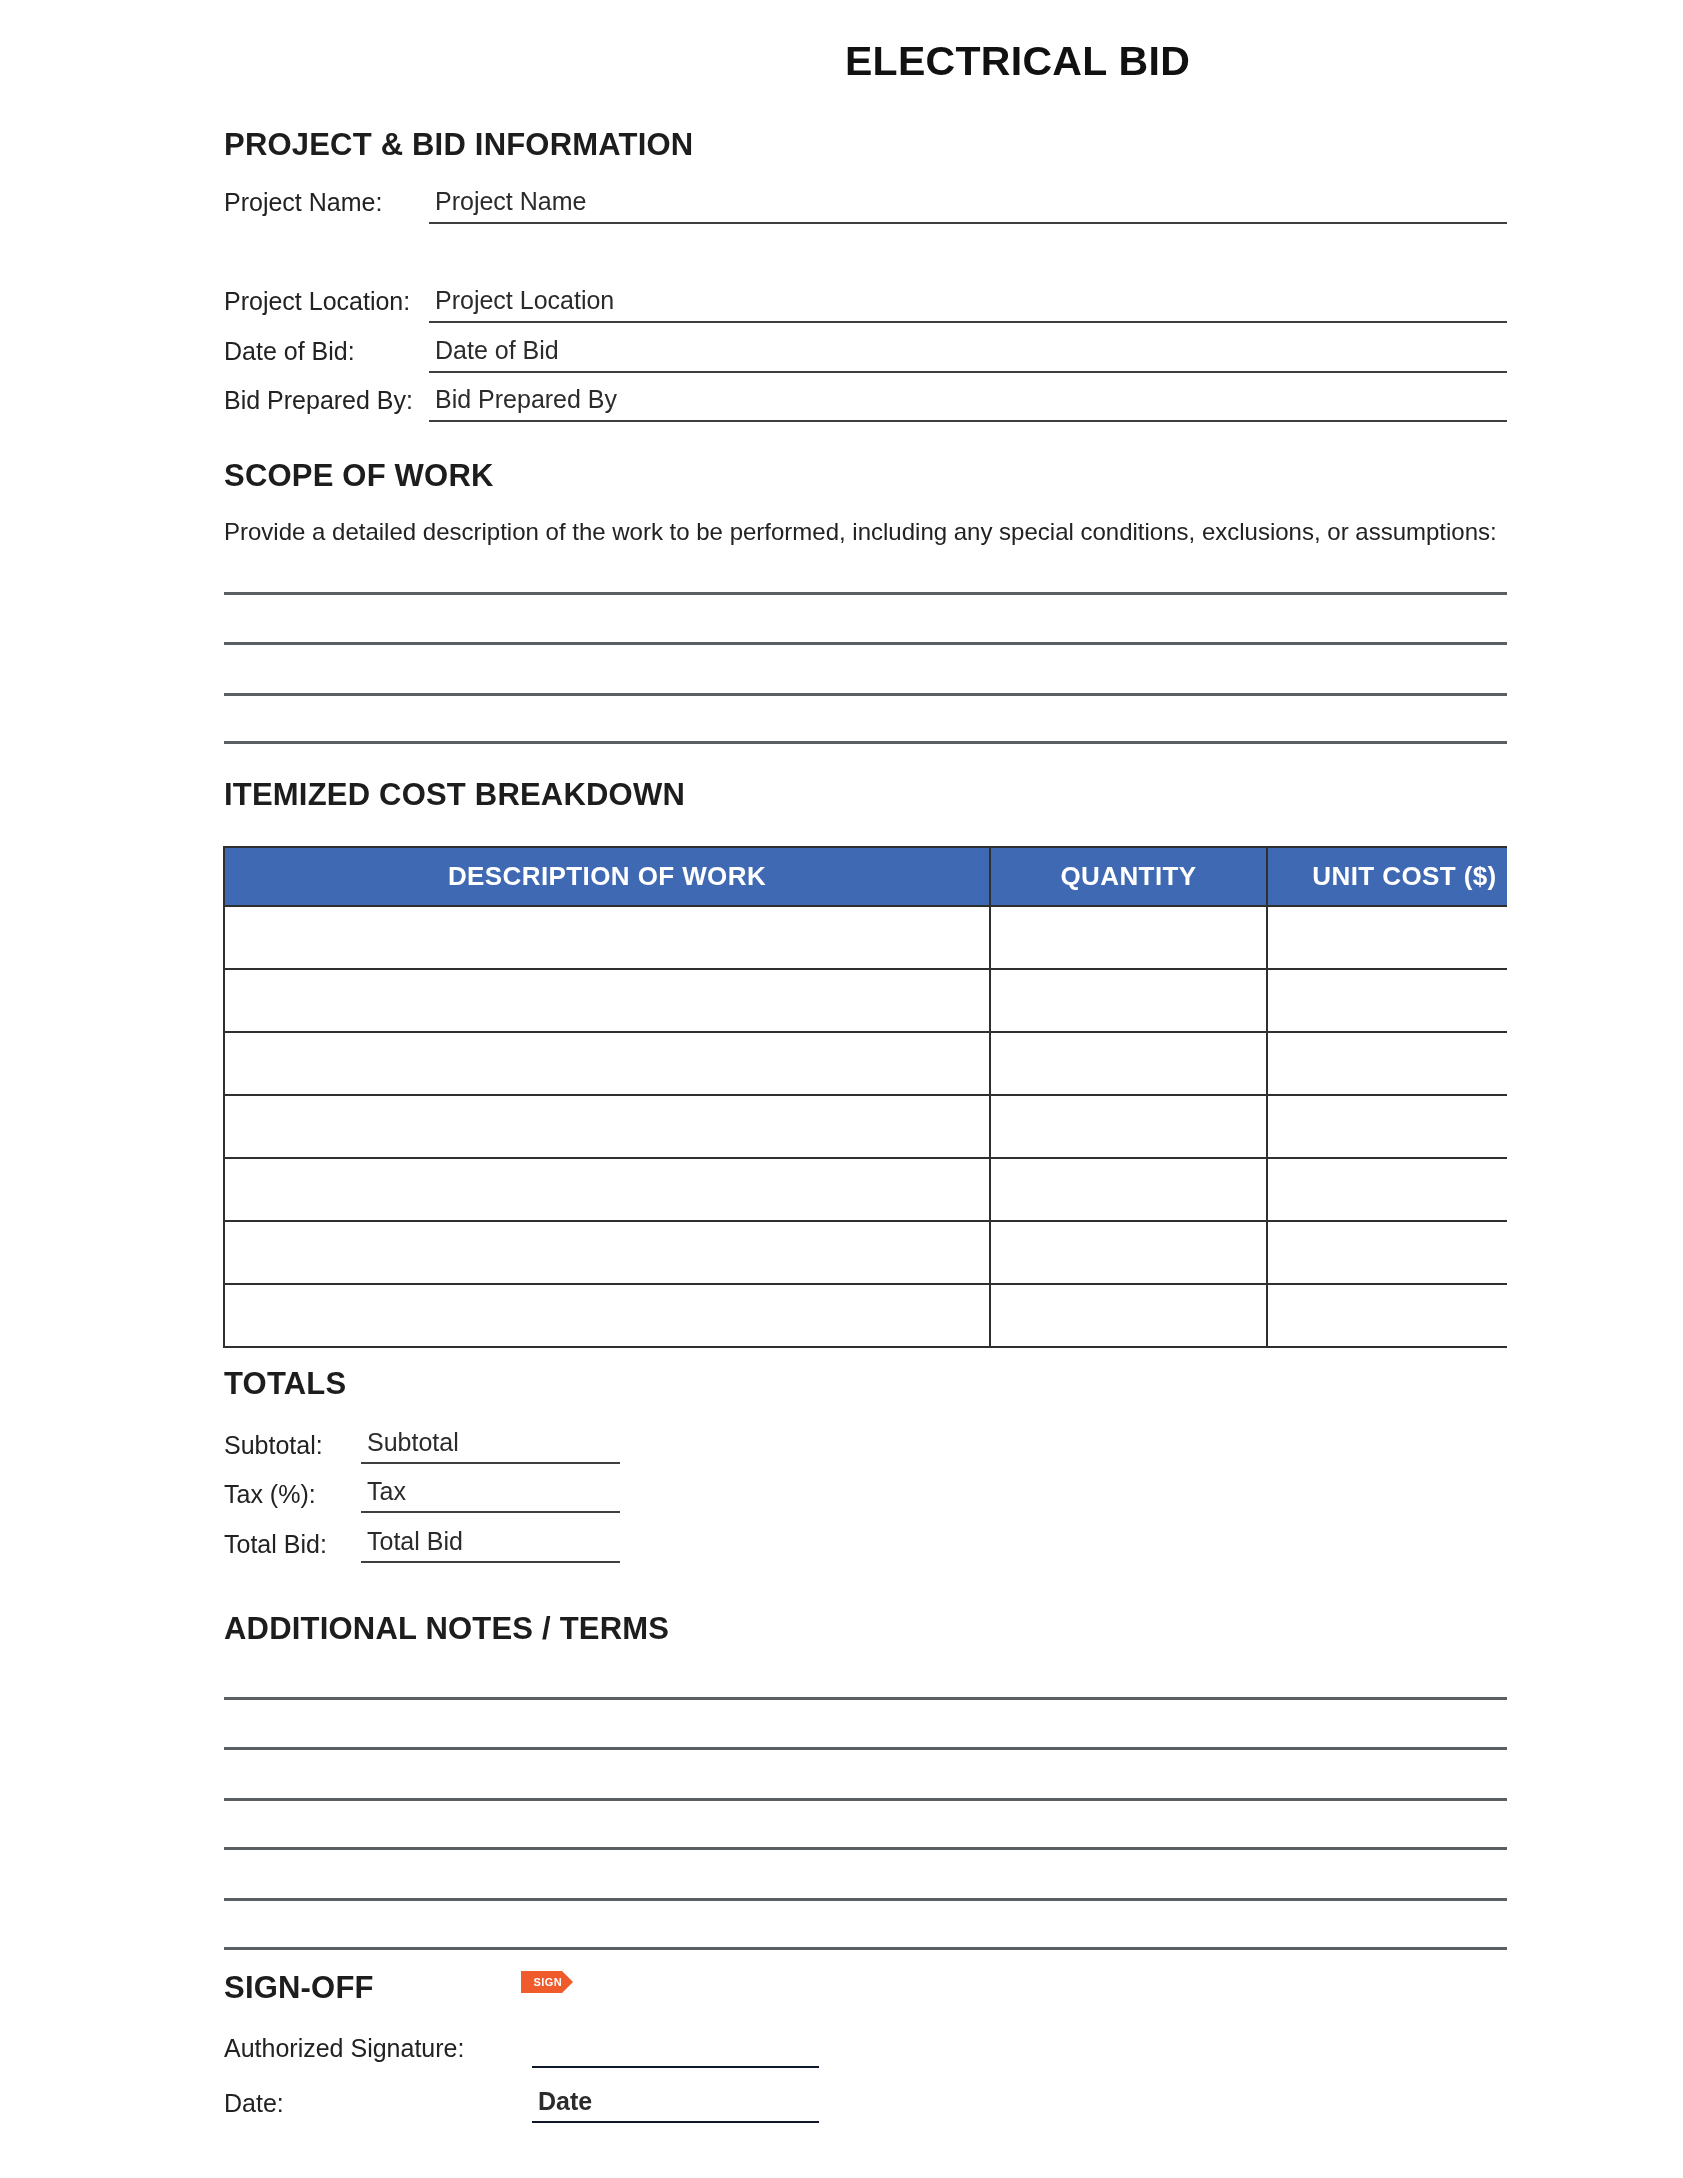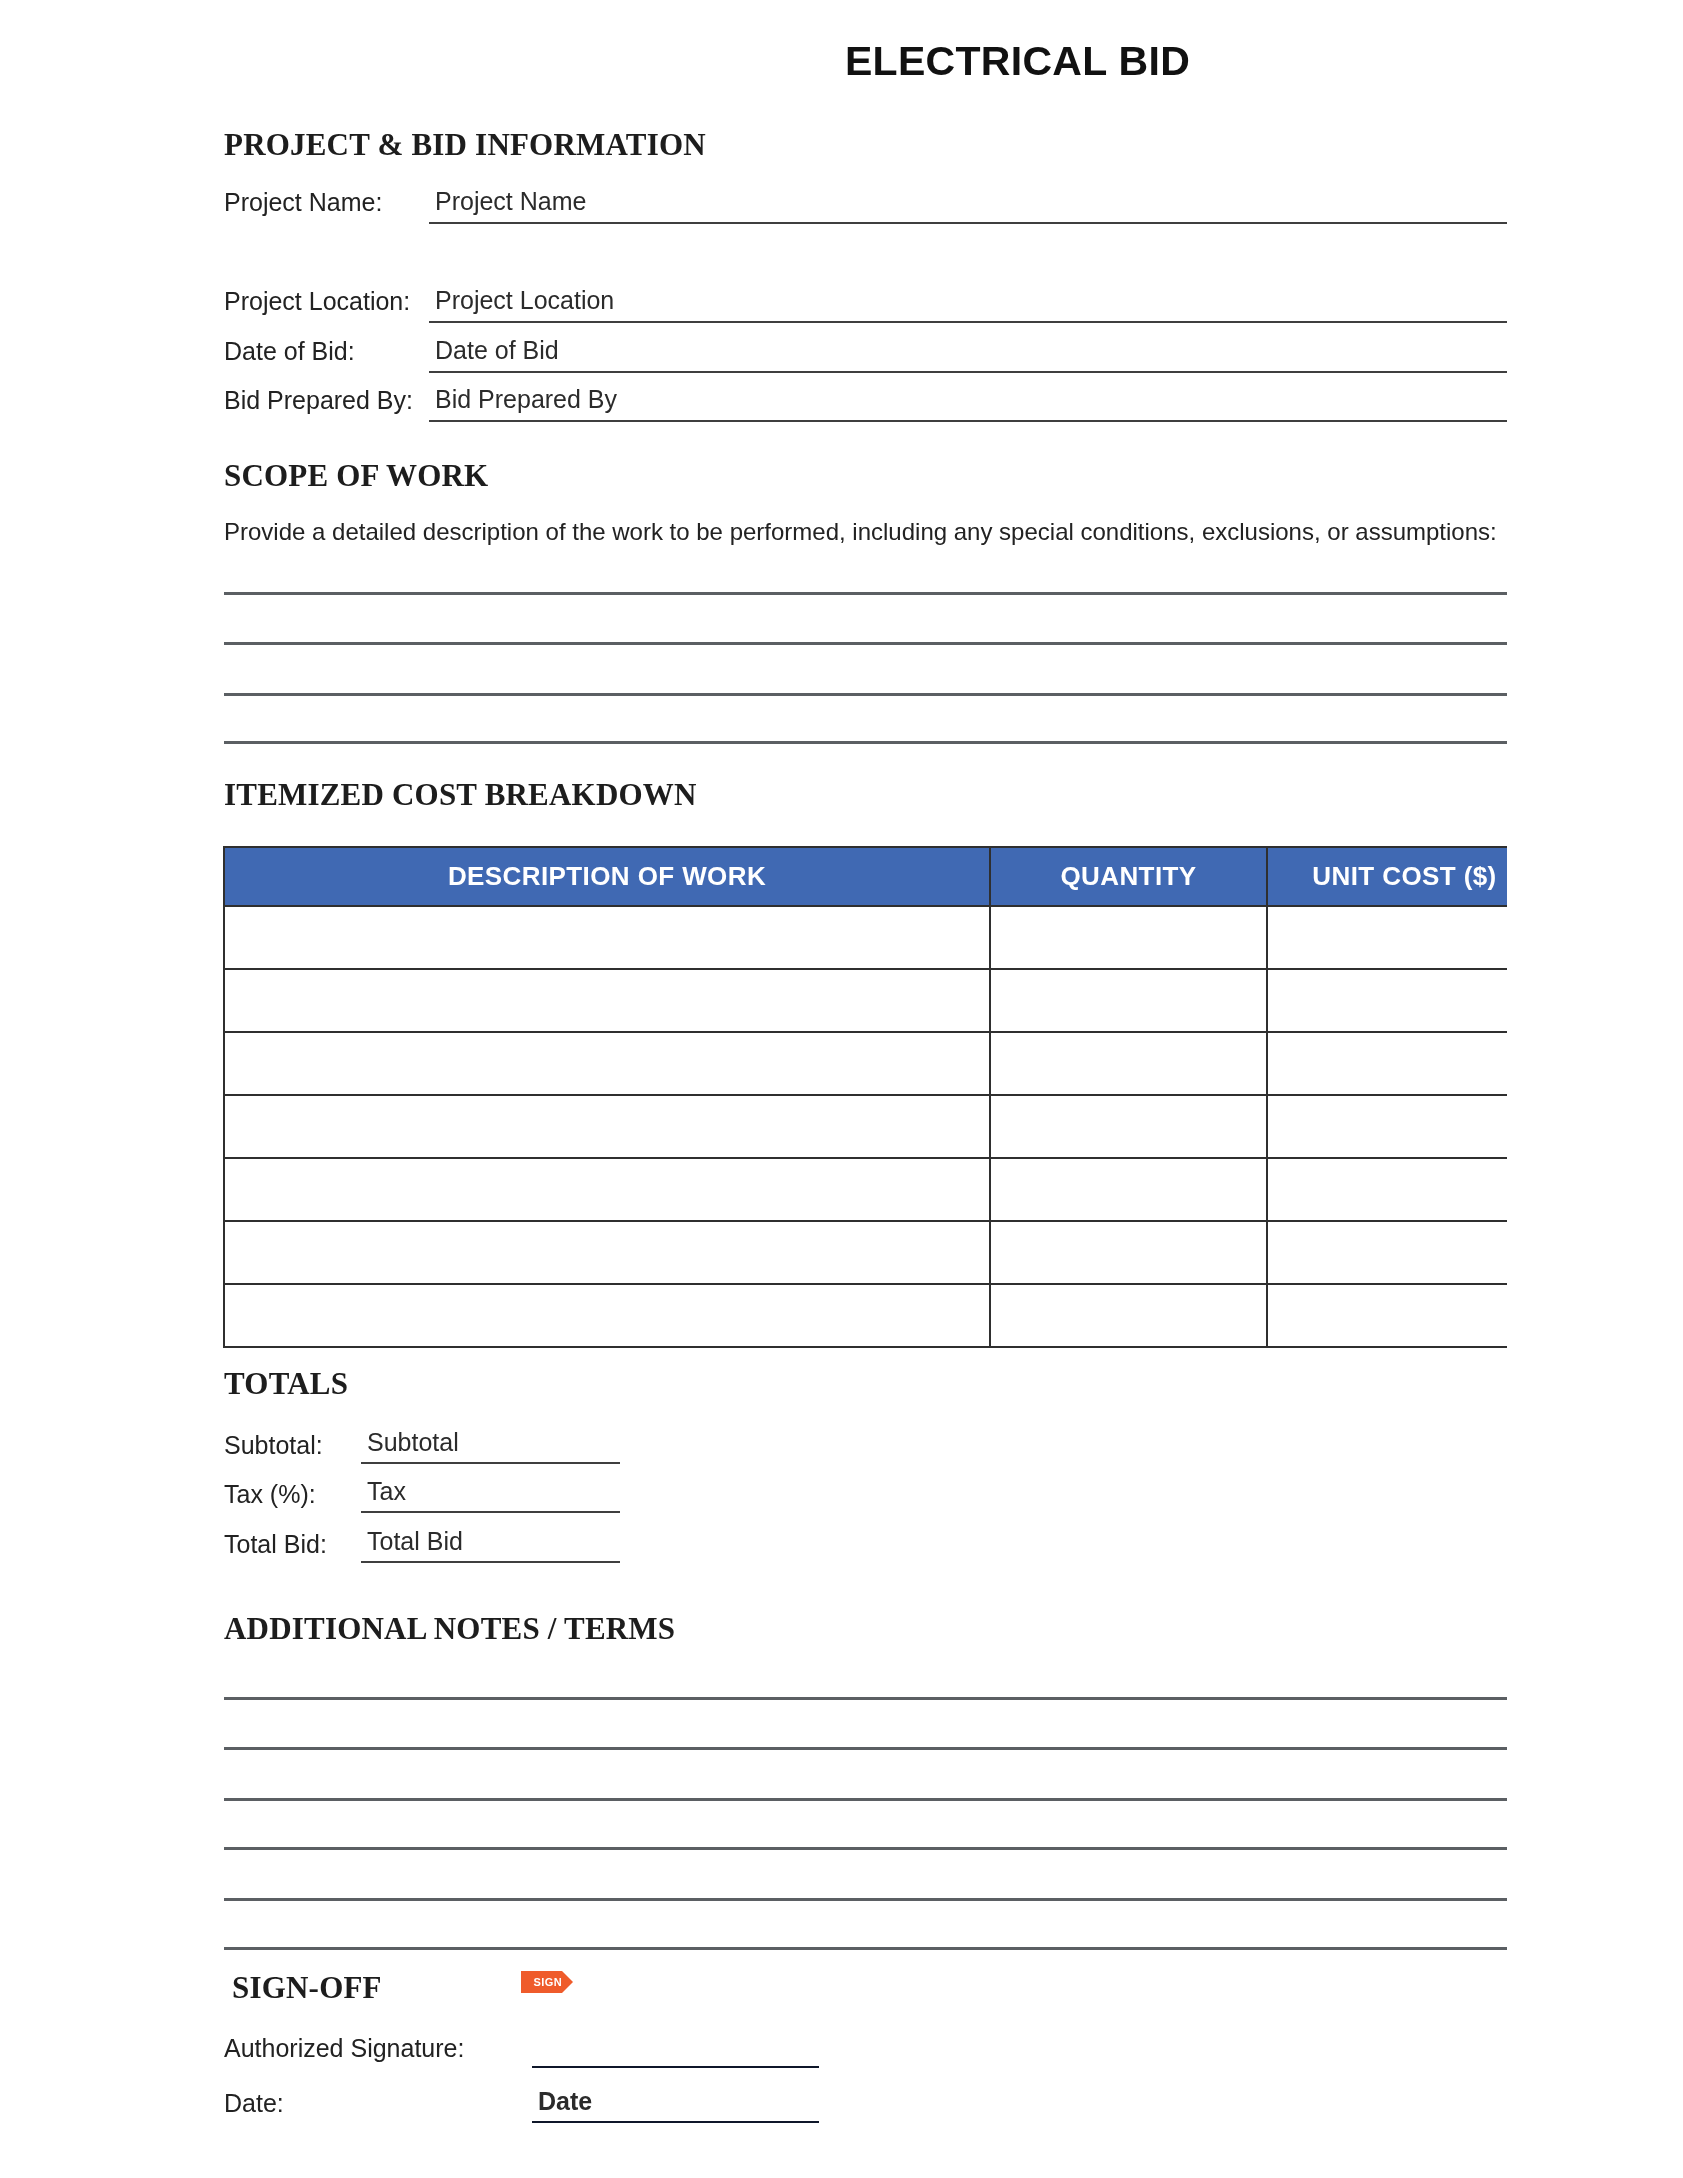--- a/index.html
+++ b/index.html
@@ -37,21 +37,20 @@
 
   
   .section-heading {
     position: absolute;
     left: 48px;
     font-size: 31px;
     font-weight: bold;
     color: #1d1d1d;
     letter-spacing: 0.2px;
     white-space: nowrap;
-    font-family: Liberation Serif, serif;
   }
 
   
   .form-row {
     position: absolute;
     left: 48px;
     width: 1594px;
     height: 50px;
   }
   .form-label {
@@ -363,21 +362,21 @@
 
   <div class="section-heading" style="top: 1611px;">ADDITIONAL NOTES / TERMS</div>
 
   <div class="rule-line" style="top: 1697px;"></div>
   <div class="rule-line" style="top: 1747px;"></div>
   <div class="rule-line" style="top: 1798px;"></div>
   <div class="rule-line" style="top: 1847px;"></div>
   <div class="rule-line" style="top: 1898px;"></div>
   <div class="rule-line" style="top: 1947px;"></div>
 
-  <div class="section-heading" style="top: 1970px; margin-left: 8px;">SIGN-OFF</div>
+  <div class="section-heading" style="top: 1970px;">SIGN-OFF</div>
 
   <div class="sign-badge">
     <span class="tag-body"></span>
     <span class="tag-point"></span>
     <span class="tag-text">SIGN</span>
   </div>
 
   <div class="sign-row" style="top: 2022px;">
     <span class="sign-label">Authorized Signature:</span>
     <span class="sign-field">

